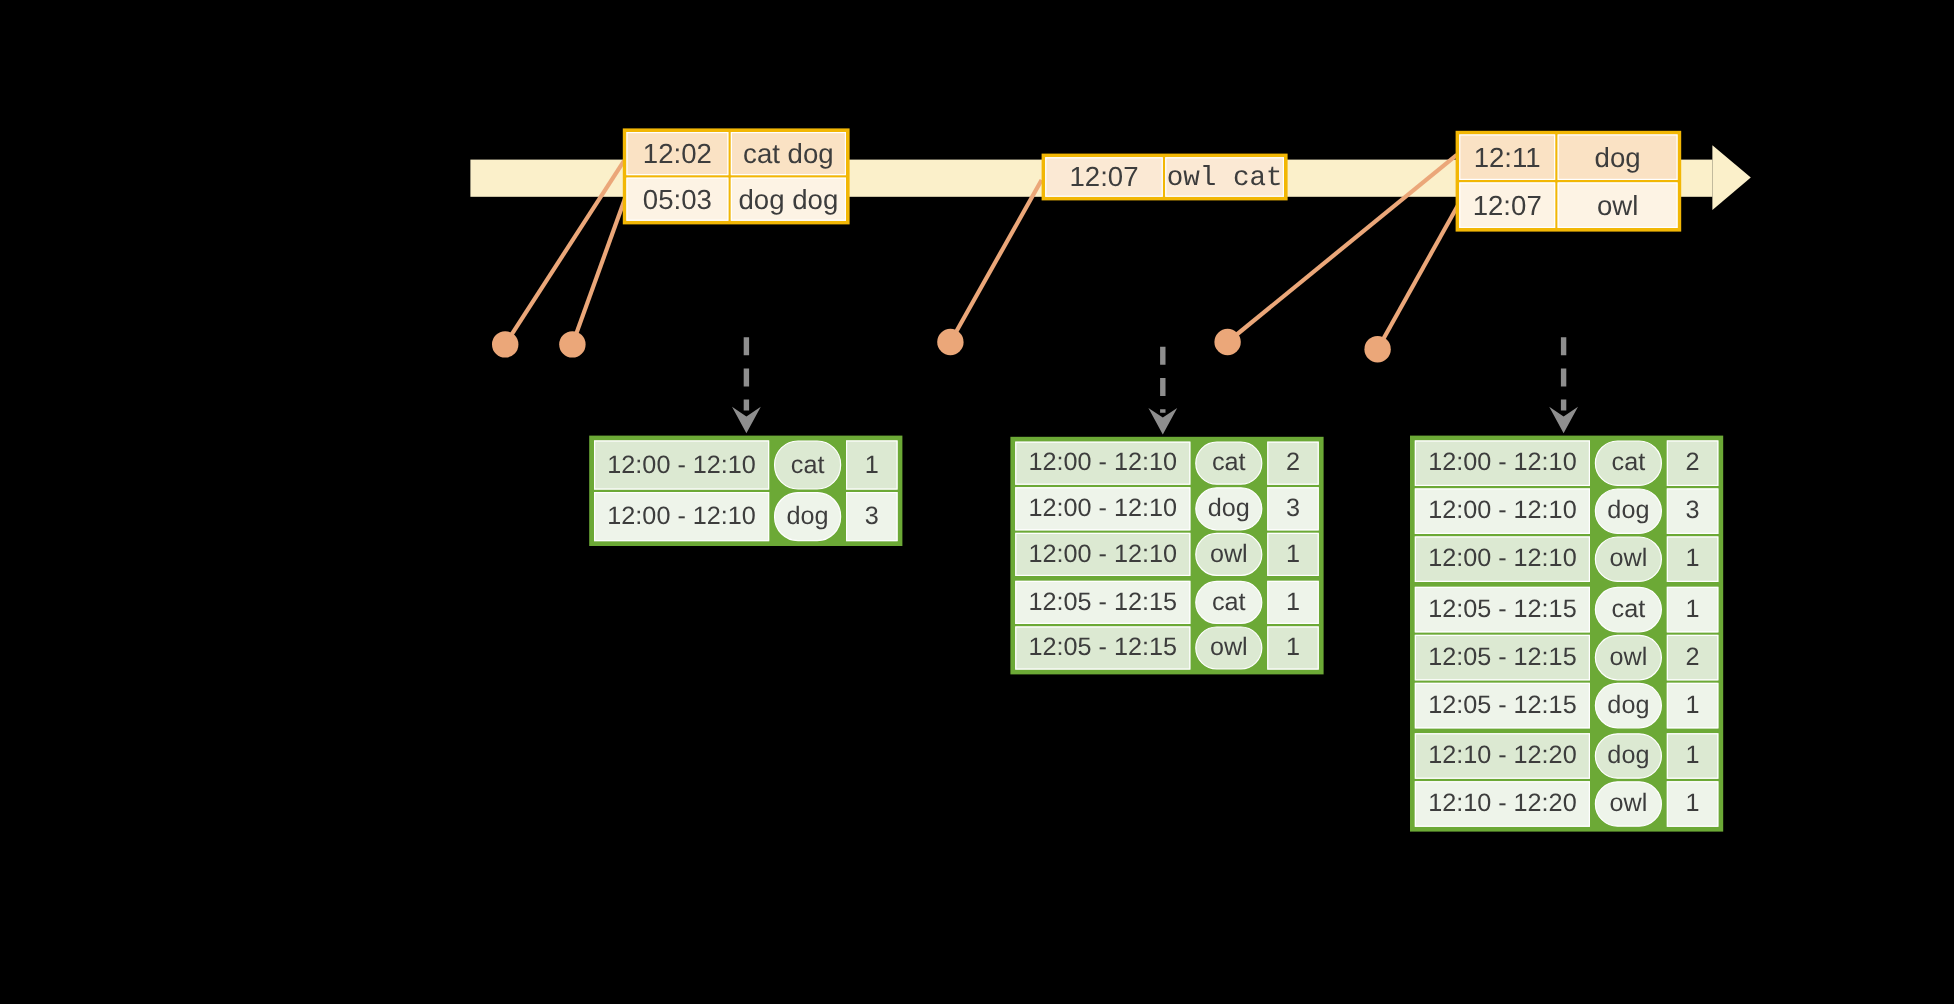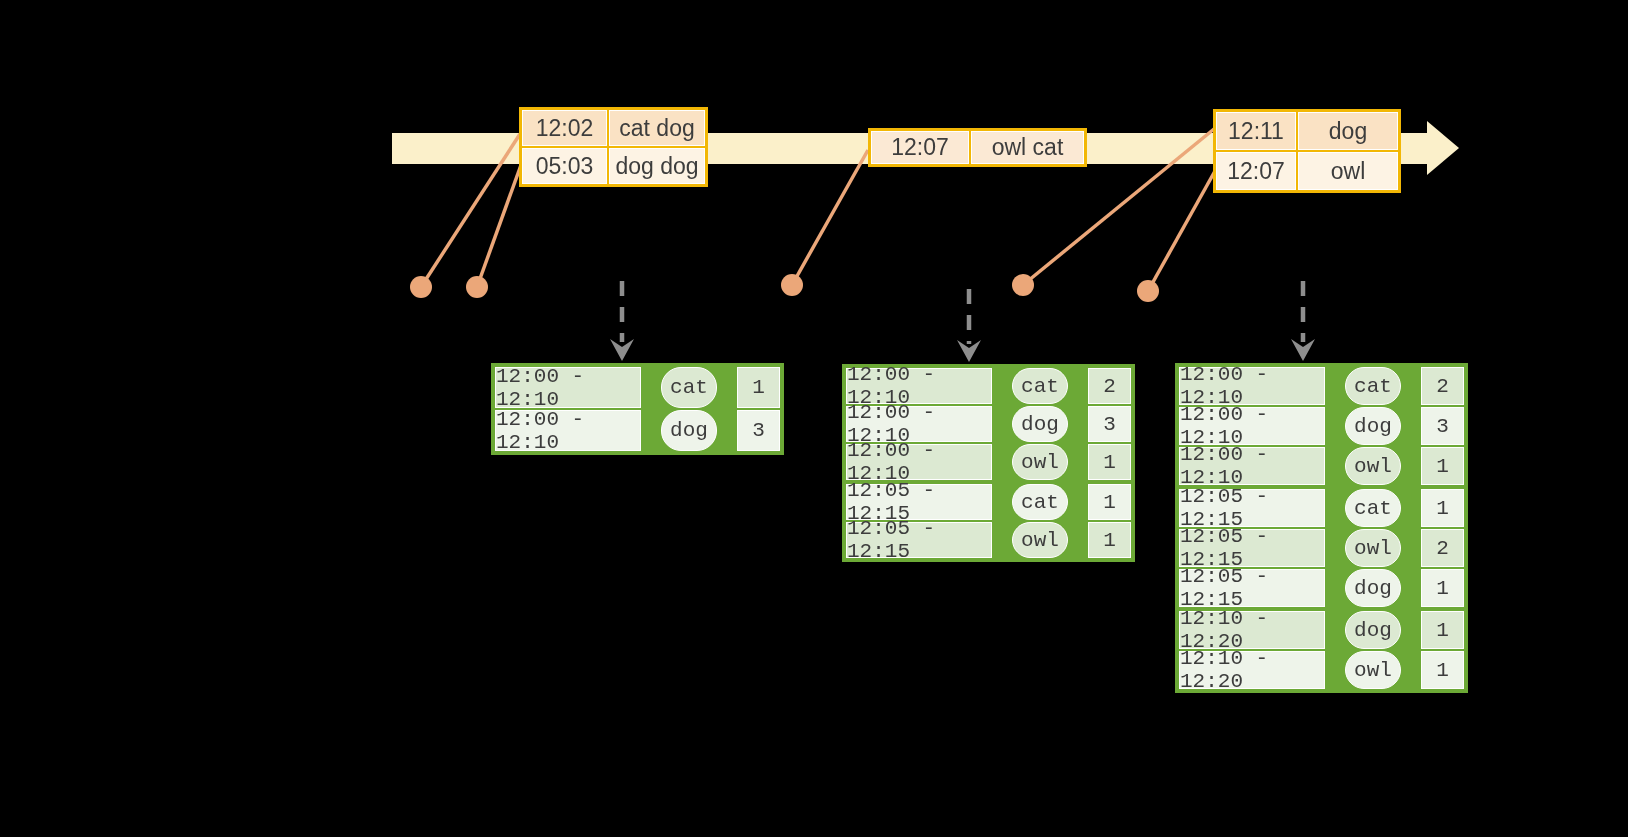--- a/index.html
+++ b/index.html
@@ -39,35 +39,35 @@
   .fill-mid   { background: var(--event-row-mid); }
 
   #etable-a { left: 519px; top: 63px; }
   #etable-a .cell  { height: 36px; }
   #etable-a .time  { width: 85px; }
   #etable-a .words { width: 96px; }
 
   #etable-b { left: 868px; top: 84px; }
   #etable-b .cell  { height: 33px; }
   #etable-b .time  { width: 98px; }
-  #etable-b .words { width: 113px; }
+  #etable-b .words { width: 99px; font-family: Liberation Mono, monospace; }
 
   #etable-c { left: 1213px; top: 65px; }
   #etable-c .cell  { height: 38px; }
   #etable-c .time  { width: 80px; }
   #etable-c .words { width: 100px; }
 
   
   .rtable {
     position: absolute; z-index: 2;
     background: var(--result-border);
     padding: 4px;
     display: flex; flex-direction: column; gap: 2px;
   }
-  .rtable .row { display: flex; gap: 20px; font-family: Liberation Mono, monospace; }
+  .rtable .row { display: flex; gap: 4px; }
   .rtable .row.group-start { margin-top: 2px; }
   .rtable .cell {
     border: 1px solid var(--cell-gap);
     display: flex; align-items: center; justify-content: center;
     font-size: 21px; color: var(--text);
   }
   .rtable .c-window { width: 146px; }
   .rtable .c-word   { width: 56px; border-radius: 20px; }
   .rtable .c-count  { width: 43px; }
   .fill-gdark  { background: var(--result-row-dark); }

